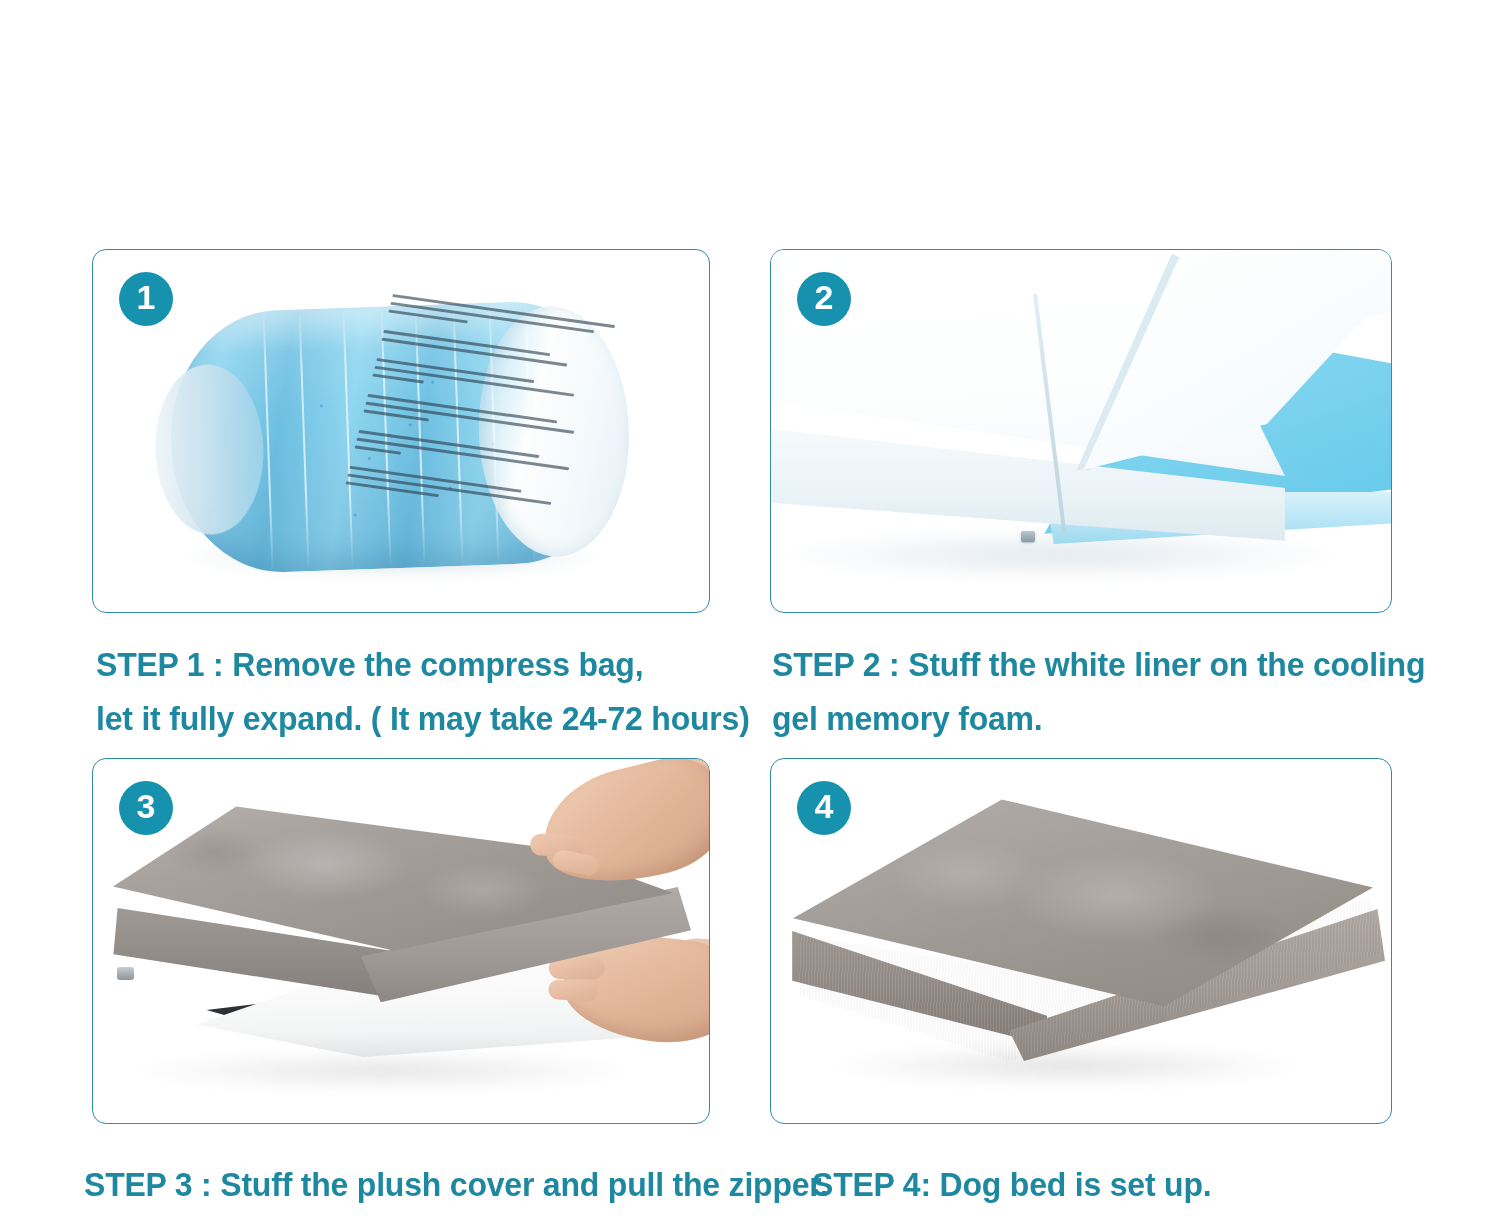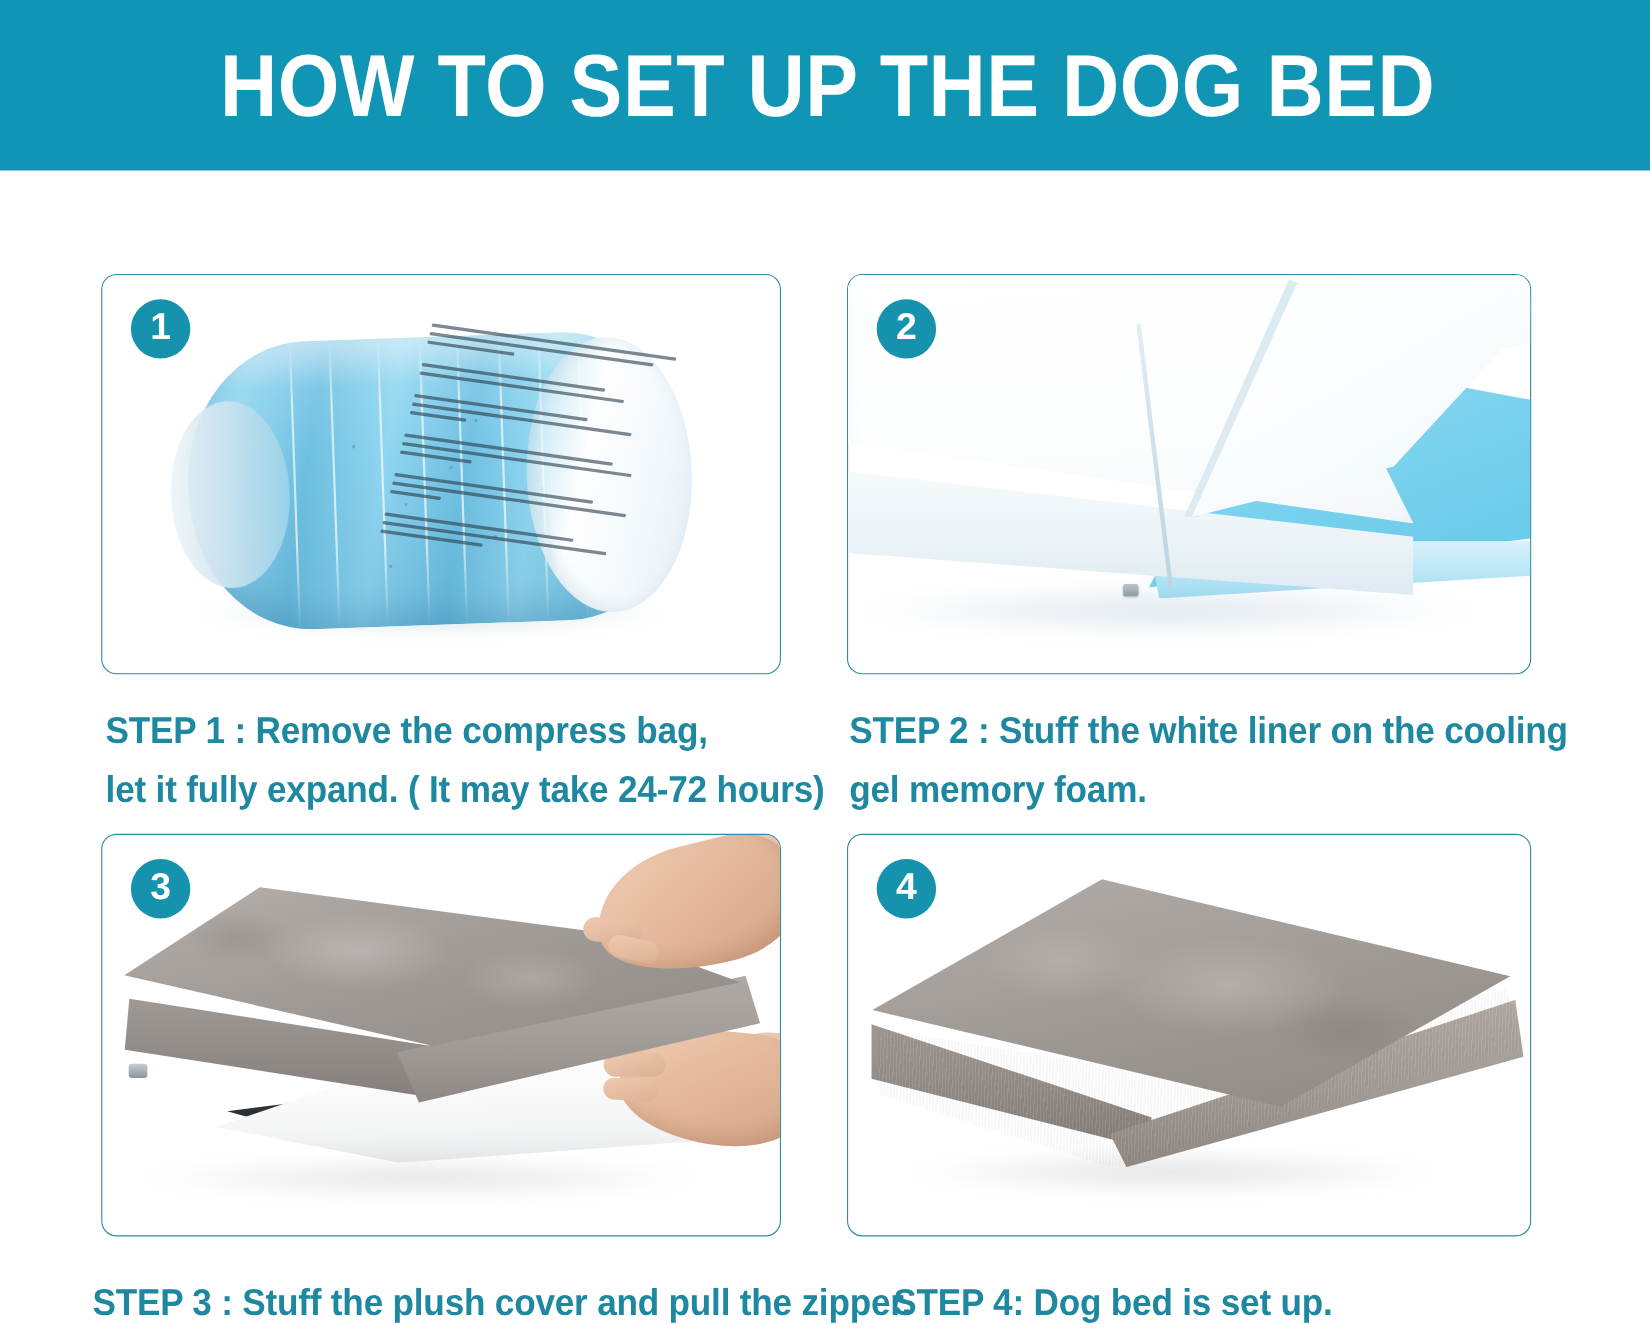--- a/index.html
+++ b/index.html
@@ -431,23 +431,20 @@
       repeating-linear-gradient(92deg, rgba(255,255,255,0.10) 0px, rgba(255,255,255,0.10) 1px, rgba(0,0,0,0.04) 1px, rgba(0,0,0,0.04) 3px);
     clip-path: polygon(2% 22%, 38% 43%, 97% 0%, 100% 32%, 37% 98%, 2% 58%);
     opacity: 0.75;
   }
 </style>
 </head>
 <body>
 
 <div class="page">
 
-  <div class="header-banner">
-    <div class="header-title">HOW TO SET UP THE DOG BED</div>
-  </div>
 
   <div class="panel panel-1">
     <div class="art">
       <div class="p1-shadow"></div>
       <div class="p1-roll">
         <div class="p1-gather"></div>
         <div class="p1-crease" style="left:96px;"></div>
         <div class="p1-crease" style="left:132px;"></div>
         <div class="p1-crease" style="left:176px;"></div>
         <div class="p1-crease" style="left:214px;"></div>

